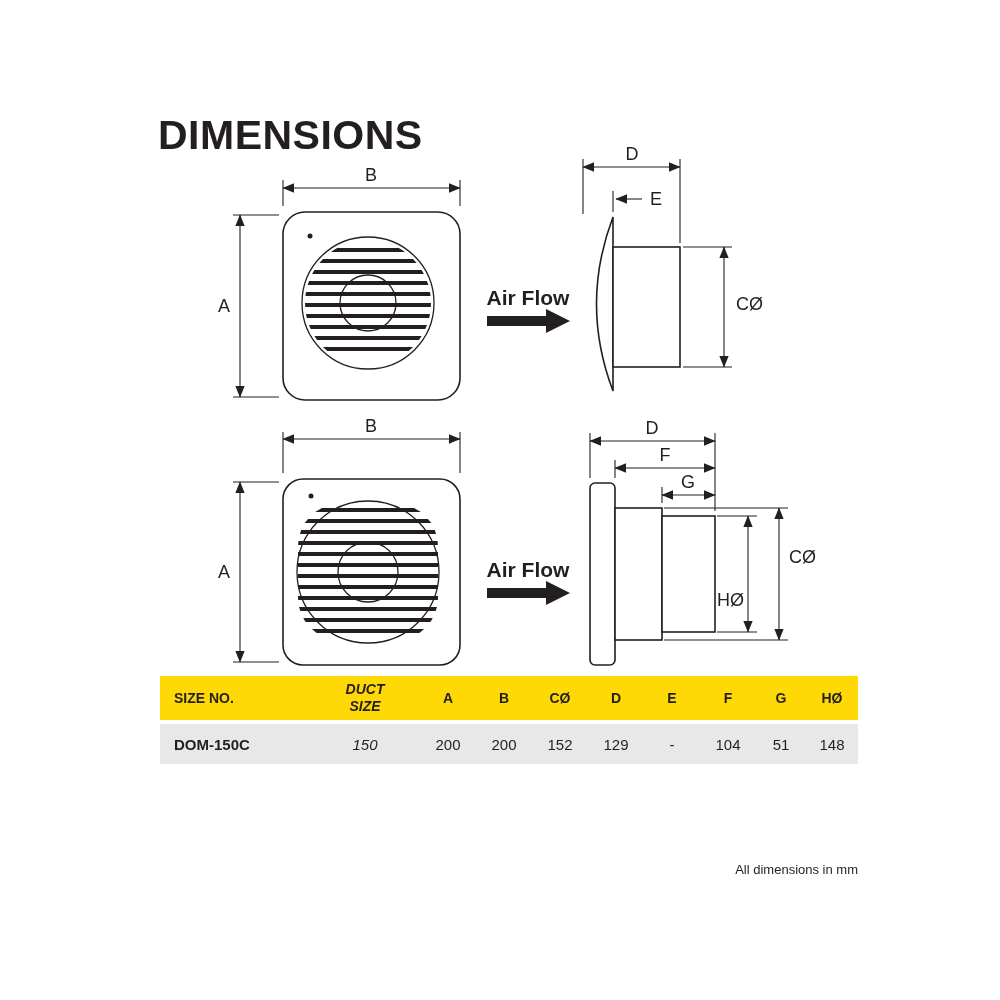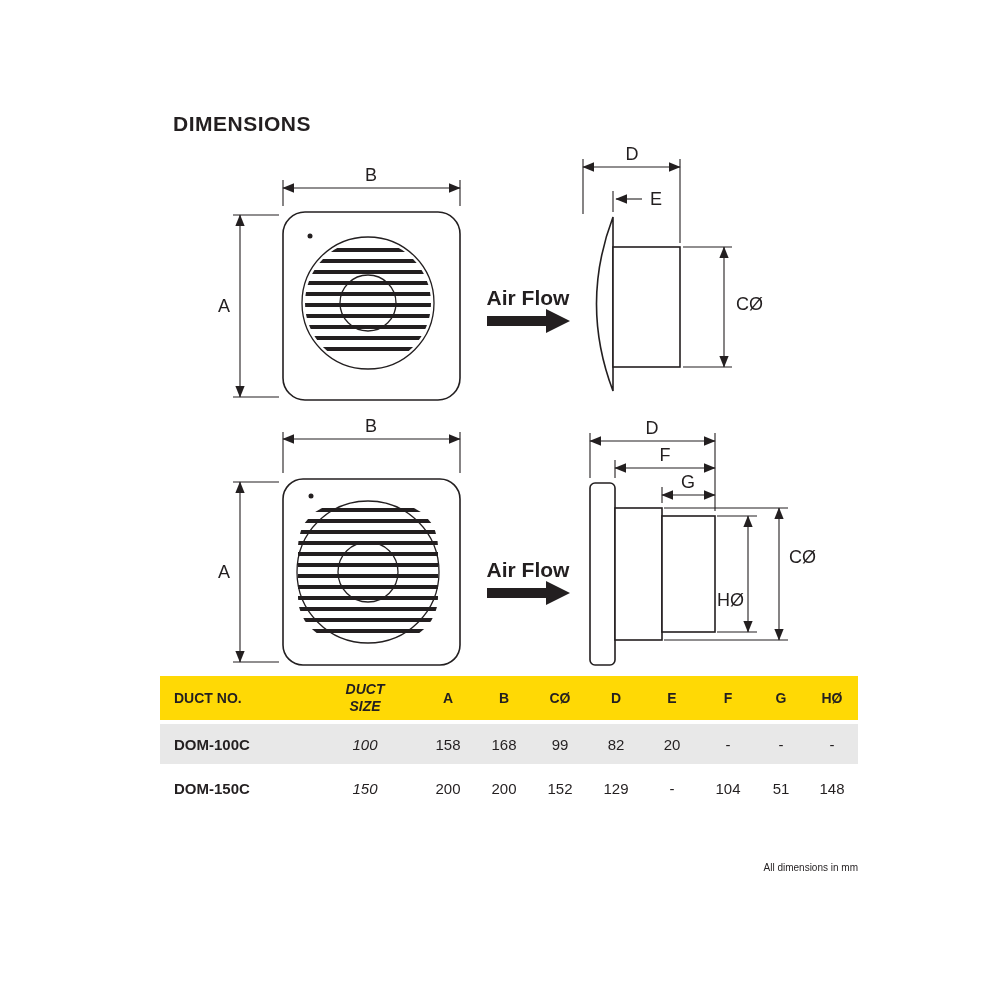--- a/index.html
+++ b/index.html
@@ -2,21 +2,21 @@
 <html><head>
 <meta charset="utf-8">
 <style>
   html,body { margin:0; padding:0; }
   body {
     width:1000px; height:1000px; background:#ffffff; position:relative;
     font-family:"Liberation Sans", sans-serif; color:#231f20;
   }
   .title {
     position:absolute; left:158px; top:112px;
-    font-size:21px; font-weight:bold; letter-spacing:0.5px;margin-left:15px;
+    font-size:41px; font-weight:bold; letter-spacing:0.5px;
   }
   svg.diagrams { position:absolute; left:0; top:0; }
 
   .dim { font-size:18px; fill:#231f20; text-anchor:middle; font-family:"Liberation Sans",sans-serif; }
   .start { text-anchor:start; }
   .end { text-anchor:end; }
   .airflow { font-size:21px; font-weight:bold; fill:#231f20; text-anchor:middle; font-family:"Liberation Sans",sans-serif; }
   .obj { fill:#ffffff; stroke:#231f20; stroke-width:1.6; }
   .ln { stroke:#231f20; stroke-width:1.3; fill:none; }
   .louver { stroke:#231f20; stroke-width:4.2; fill:none; }
@@ -40,21 +40,21 @@
   .dims-table tbody tr:nth-child(odd) td { background:#e8e8e8; }
   .dims-table tbody tr:nth-child(even) td { background:#ffffff; }
   .c-model { width:150px; text-align:left !important; padding-left:14px !important; }
   td.c-model { font-weight:bold; }
   .c-duct { width:110px;font-style:italic; }
   .c-n { width:56px; }
   .c-g { width:50px; }
   .c-h { width:52px; }
   .note {
     position:absolute; left:160px; top:862px; width:698px;
-    text-align:right; font-size:10px;
+    text-align:right; font-size:13px;
   }
 </style>
 </head>
 <body>
 
 <div class="title">DIMENSIONS</div>
 
 <svg class="diagrams" width="1000" height="680" viewBox="0 0 1000 680">
   <defs>
     <marker id="arr" viewBox="0 0 10 8" markerWidth="11" markerHeight="9" refX="9.5" refY="4" orient="auto-start-reverse">
@@ -207,47 +207,35 @@
       <line class="dimln" x1="717" y1="632" x2="757" y2="632"></line>
       <line class="dimln" x1="748" y1="516" x2="748" y2="632" marker-start="url(#arr)" marker-end="url(#arr)"></line>
       <text class="dim end" x="744" y="606">HØ</text>
     </g>
   </g>
 </svg>
 
 <table class="dims-table">
   <thead>
     <tr>
-      <th class="c-model">DUCT NO.</th>
+      <th class="c-model">SIZE NO.</th>
       <th class="c-duct">DUCT
 SIZE</th>
       <th class="c-n">A</th>
       <th class="c-n">B</th>
       <th class="c-n">CØ</th>
       <th class="c-n">D</th>
       <th class="c-n">E</th>
       <th class="c-n">F</th>
       <th class="c-g">G</th>
       <th class="c-h">HØ</th>
     </tr>
   </thead>
   <tbody>
     <tr>
-      <td class="c-model">DOM-100C</td>
-      <td class="c-duct">100</td>
-      <td class="c-n">158</td>
-      <td class="c-n">168</td>
-      <td class="c-n">99</td>
-      <td class="c-n">82</td>
-      <td class="c-n">20</td>
-      <td class="c-n">-</td>
-      <td class="c-g">-</td>
-      <td class="c-h">-</td>
-    </tr>
-    <tr>
       <td class="c-model">DOM-150C</td>
       <td class="c-duct">150</td>
       <td class="c-n">200</td>
       <td class="c-n">200</td>
       <td class="c-n">152</td>
       <td class="c-n">129</td>
       <td class="c-n">-</td>
       <td class="c-n">104</td>
       <td class="c-g">51</td>
       <td class="c-h">148</td>

